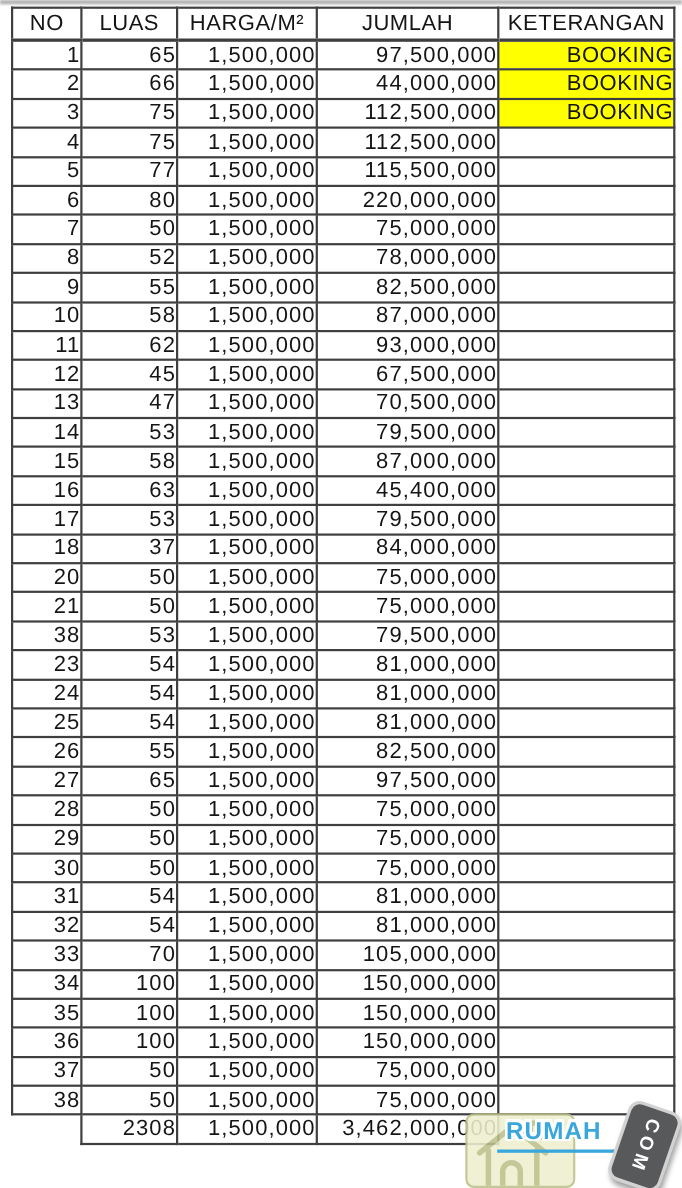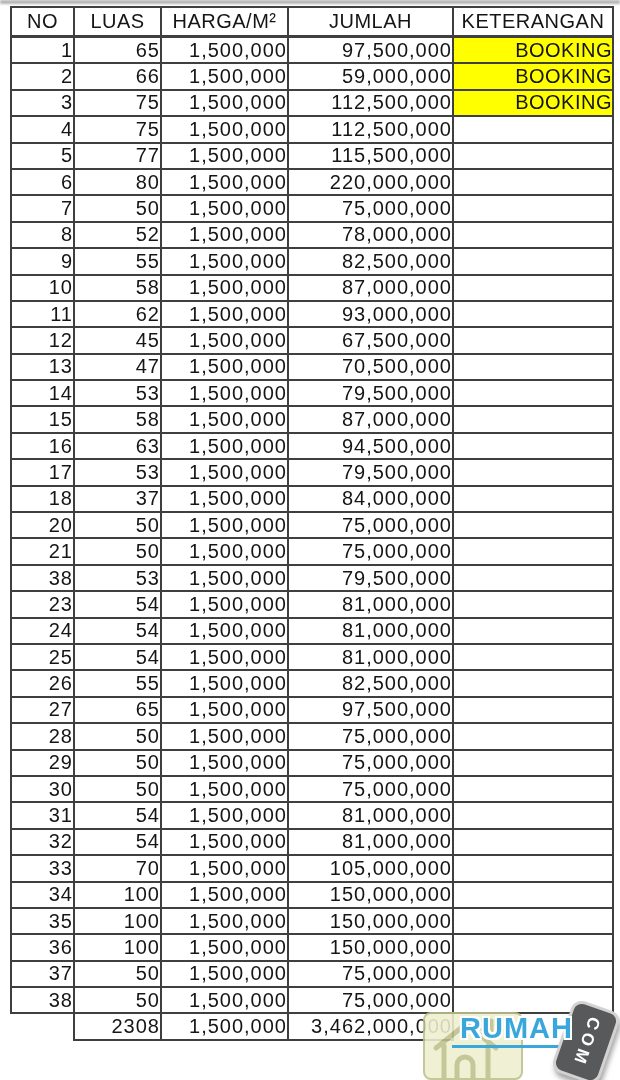--- a/index.html
+++ b/index.html
@@ -62,21 +62,21 @@
   .wm-house g { stroke: var(--house_stroke); }
   .wm-underline {
     position: absolute;
     left: 452px; top: 1045px;
     width: 118px; height: 3px;
     background: var(--line1);
   }
   .wm-line1, .wm-line2 {
     position: absolute;
     font-weight: bold;
-    font-size: 29px;
+    font-size: 22px;
     line-height: 30px;
     letter-spacing: 1px;
     text-shadow: 2px 0 0 #fff, -2px 0 0 #fff, 0 2px 0 #fff, 0 -2px 0 #fff,
                  2px 2px 0 #fff, -2px -2px 0 #fff, 2px -2px 0 #fff, -2px 2px 0 #fff;
   }
   .wm-line1 { left: 460px; top: 1013px; color: var(--line1); }
   .wm-line2 { left: 476px; top: 1104px; color: var(--line2); }
   .wm-badge {
     position: absolute;
     left: 561px; top: 1004px;
@@ -128,21 +128,21 @@
       <td class="num c-luas">65</td>
       <td class="num c-harga">1,500,000</td>
       <td class="num c-jumlah">97,500,000</td>
       <td class="ket c-ket" style="background: rgb(255, 255, 0);">BOOKING</td>
     </tr>
 
     <tr>
       <td class="num c-no">2</td>
       <td class="num c-luas">66</td>
       <td class="num c-harga">1,500,000</td>
-      <td class="num c-jumlah">59,000,000</td>
+      <td class="num c-jumlah">44,000,000</td>
       <td class="ket c-ket" style="background: rgb(255, 255, 0);">BOOKING</td>
     </tr>
 
     <tr>
       <td class="num c-no">3</td>
       <td class="num c-luas">75</td>
       <td class="num c-harga">1,500,000</td>
       <td class="num c-jumlah">112,500,000</td>
       <td class="ket c-ket" style="background: rgb(255, 255, 0);">BOOKING</td>
     </tr>
@@ -240,21 +240,21 @@
       <td class="num c-luas">58</td>
       <td class="num c-harga">1,500,000</td>
       <td class="num c-jumlah">87,000,000</td>
       <td class="ket c-ket"></td>
     </tr>
 
     <tr>
       <td class="num c-no">16</td>
       <td class="num c-luas">63</td>
       <td class="num c-harga">1,500,000</td>
-      <td class="num c-jumlah">94,500,000</td>
+      <td class="num c-jumlah">45,400,000</td>
       <td class="ket c-ket"></td>
     </tr>
 
     <tr>
       <td class="num c-no">17</td>
       <td class="num c-luas">53</td>
       <td class="num c-harga">1,500,000</td>
       <td class="num c-jumlah">79,500,000</td>
       <td class="ket c-ket"></td>
     </tr>

